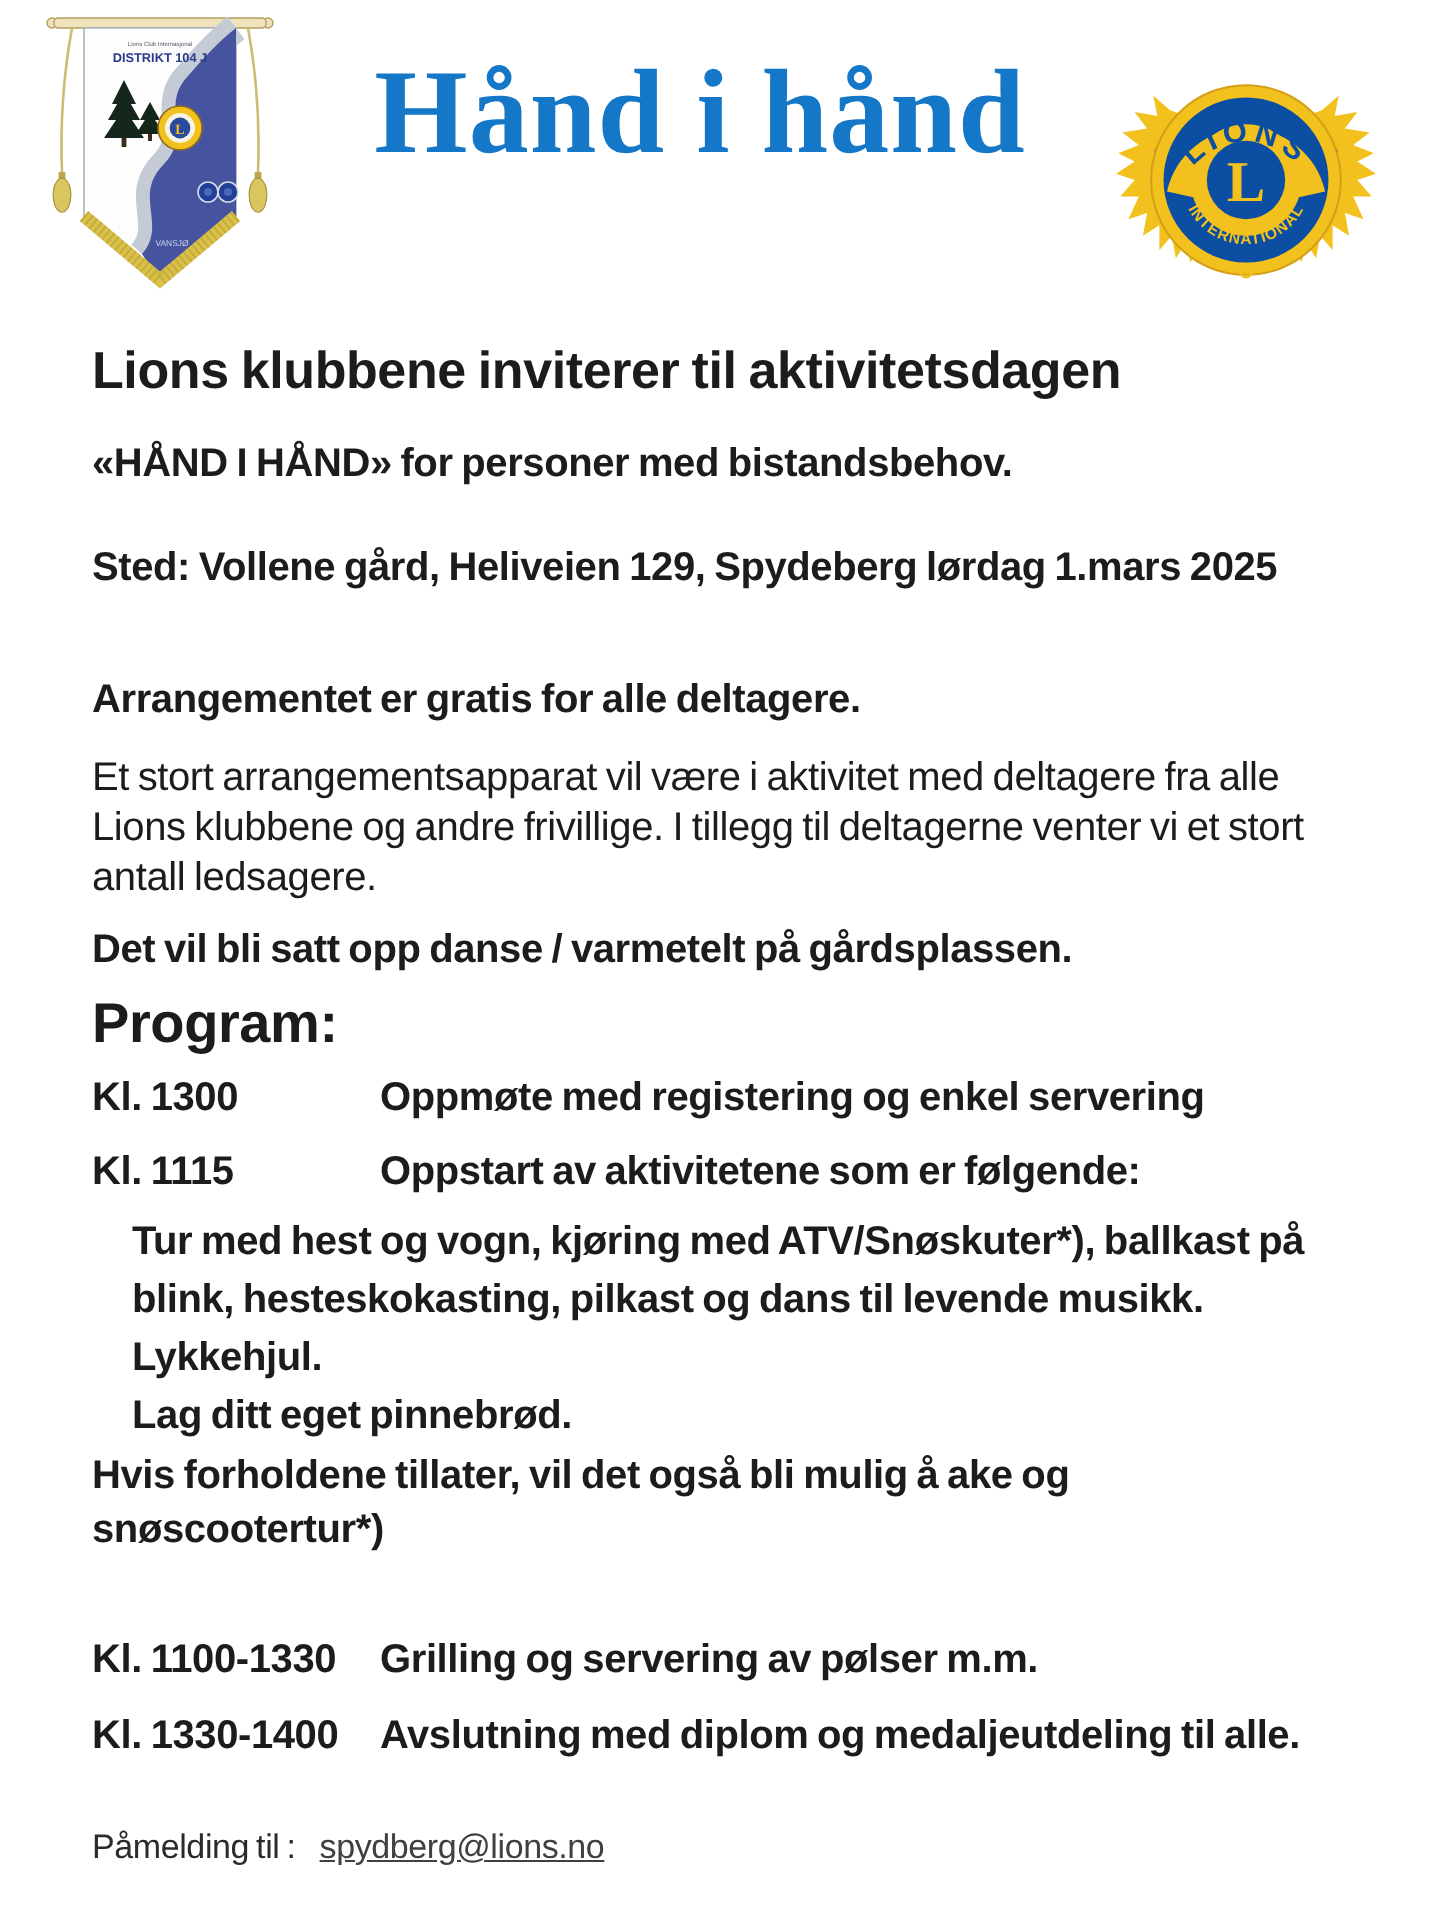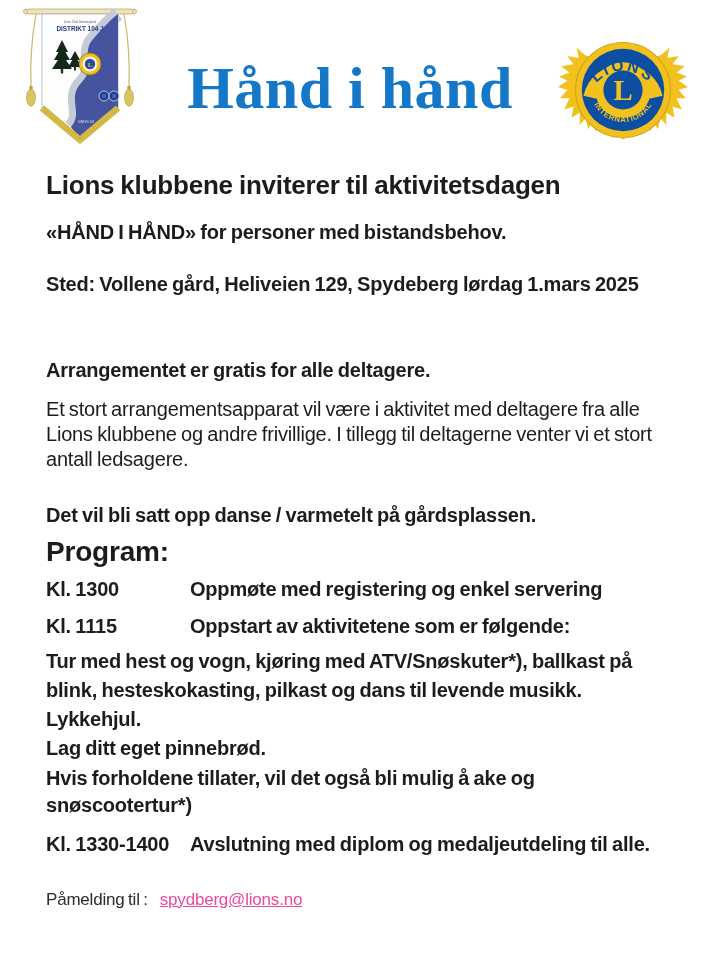--- a/index.html
+++ b/index.html
@@ -4,58 +4,58 @@
 <style>
   * { margin: 0; padding: 0; box-sizing: border-box; }
   html, body { width: 720px; height: 960px; background: #ffffff; overflow: hidden; }
   body { font-family: "Liberation Sans", sans-serif; color: #1c1c1c; }
 
   .page { width: 720px; height: 960px; position: relative; background: #fff; }
 
   
   .header { display: flex; align-items: flex-start; height: 160px; }
   .pennant-wrap { width: 150px; flex: 0 0 150px; padding-left: 14px; padding-top: 6px; }
-  .title-wrap { flex: 1; text-align: center; padding-top: 58px; }
+  .title-wrap { flex: 1; text-align: center; padding-top: 26px; }
   .main-title {
     font-family: "Liberation Serif", serif;
     font-weight: bold;
     font-size: 60px;
     color: #1577c8;
     letter-spacing: 0.5px;
     line-height: 1;
     white-space: nowrap;
   }
   .logo-wrap { width: 170px; flex: 0 0 170px; padding-top: 30px; padding-left: 6px; }
 
   
   .content { padding: 0 40px 0 46px; }
   .condensed { letter-spacing: -0.2px; word-spacing: -1px; }
 
   .sub1 { margin-top: 10px; font-weight: bold; font-size: 26px; line-height: 30px; }
   .sub2 { margin-top: 17px; font-weight: bold; font-size: 20px; line-height: 30px; }
   .sted { margin-top: 24px; font-weight: bold; font-size: 20px; line-height: 26px; }
 
-  .free-line { margin-top: 60px; font-weight: bold; font-size: 20px; line-height: 26px; }
+  .free-line { margin-top: 40px; font-weight: bold; font-size: 20px; line-height: 26px; }
   .para { margin-top: 14px; font-weight: normal; font-size: 20px; line-height: 25px; }
-  .tent-line { margin-top: 30px; font-weight: bold; font-size: 20px; line-height: 26px; }
+  .tent-line { margin-top: 10px; font-weight: bold; font-size: 20px; line-height: 26px; }
   .program-heading { margin-top: 11px; font-weight: bold; font-size: 28px; line-height: 26px; }
 
   .prog-row { display: flex; margin-top: 11px; font-weight: bold; font-size: 20px; line-height: 26px; }
   .prog-row .time { width: 144px; flex: 0 0 144px; }
   .prog-row .desc { flex: 1; }
 
-  .activities { margin-top: 8px; font-weight: bold; font-size: 20px; line-height: 29px; }
+  .activities { margin-top: 8px; font-weight: bold; font-size: 20px; line-height: 29px; margin-left: 20px; }
   .weather-note { margin-top: 2px; font-weight: bold; font-size: 20px; line-height: 27px; }
 
   .sched-row-1 { margin-top: 38px; }
   .sched-row-2 { margin-top: 12px; }
 
   .signup { margin-top: 33px; font-size: 17px; color: #2b2b2b; }
   .signup .label { letter-spacing: -0.2px; text-align: center; }
-  .signup a { color: #ec4899; margin-left: 12px; }
+  .signup a { color: #404040; margin-left: 12px; }
 </style>
 </head>
 <body>
 
 <div class="page">
 
   <div class="header">
 
     <div class="pennant-wrap">
       <svg width="132" height="152" viewBox="0 0 116 152">
@@ -174,20 +174,24 @@
     </div>
 
     <div class="activities">
       <div>Tur med hest og vogn, kjøring med ATV/Snøskuter*), ballkast på</div>
       <div>blink, hesteskokasting, pilkast og dans til levende musikk. Lykkehjul.</div>
       <div>Lag ditt eget pinnebrød.</div>
     </div>
 
     <div class="weather-note">Hvis forholdene tillater, vil det også bli mulig å ake og snøscootertur*)</div>
 
+    <div class="prog-row sched-row-1">
+      <div class="time">Kl. 1100-1330</div>
+      <div class="desc">Grilling og servering av pølser m.m.</div>
+    </div>
     <div class="prog-row sched-row-2">
       <div class="time">Kl. 1330-1400</div>
       <div class="desc">Avslutning med diplom og medaljeutdeling til alle.</div>
     </div>
 
     <div class="signup">
       <span class="label">Påmelding til :</span><a href="#">spydberg@lions.no</a>
     </div>
 
   </div>

